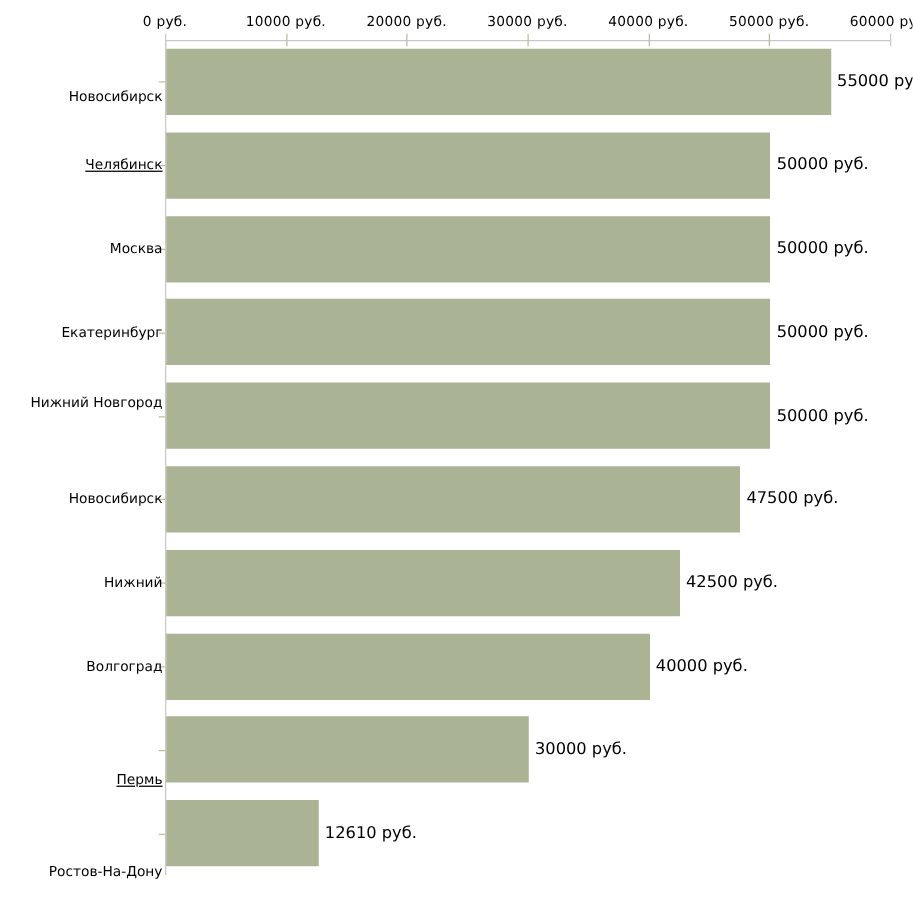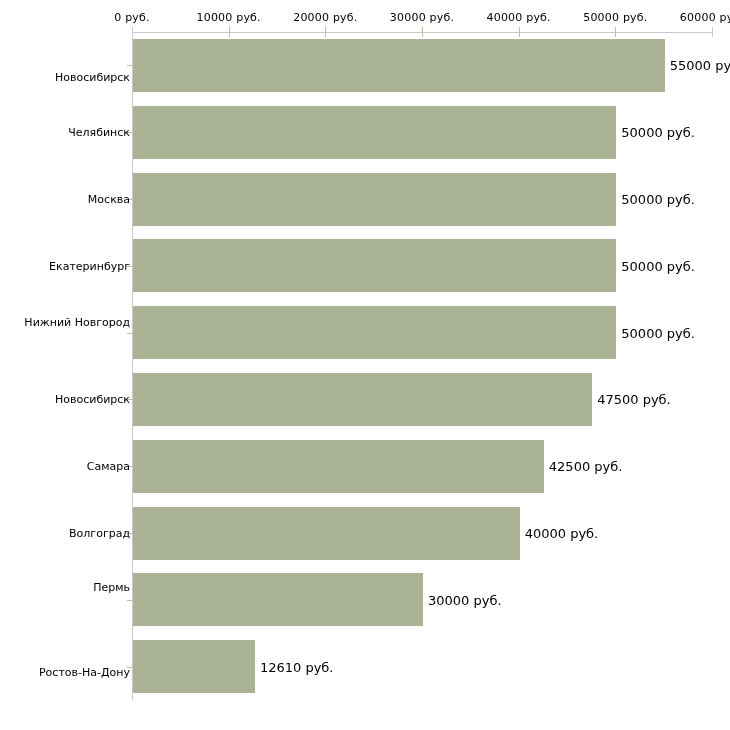--- a/index.html
+++ b/index.html
@@ -126,29 +126,29 @@
       <div class="y-tick" style="top: 266px;"></div>
       <div class="y-tick" style="top: 333px;"></div>
       <div class="y-tick" style="top: 399px;"></div>
       <div class="y-tick" style="top: 466px;"></div>
       <div class="y-tick" style="top: 533px;"></div>
       <div class="y-tick" style="top: 600px;"></div>
       <div class="y-tick" style="top: 667px;"></div>
     </div>
   <div id="y-tick-labels">
       <div class="y-tick-label" style="top: 77px;">Новосибирск</div>
-      <div class="y-tick-label" style="top: 132.2px;">Челябинск</div>
+      <div class="y-tick-label" style="top: 132.2px; text-decoration: underline;">Челябинск</div>
       <div class="y-tick-label" style="top: 199px;">Москва</div>
       <div class="y-tick-label" style="top: 265.8px;">Екатеринбург</div>
       <div class="y-tick-label" style="top: 322px;">Нижний Новгород</div>
       <div class="y-tick-label" style="top: 399.4px;">Новосибирск</div>
-      <div class="y-tick-label" style="top: 466.2px;">Самара</div>
+      <div class="y-tick-label" style="top: 466.2px;">Нижний</div>
       <div class="y-tick-label" style="top: 533px;">Волгоград</div>
-      <div class="y-tick-label" style="top: 587px;">Пермь</div>
-      <div class="y-tick-label" style="top: 672px;">Ростов-На-Дону</div>
+      <div class="y-tick-label" style="top: 624px; text-decoration: underline;">Пермь</div>
+      <div class="y-tick-label" style="top: 697px;">Ростов-На-Дону</div>
     </div>
 
   <div id="bars">
       <div class="bar" title="Новосибирск — 55000 руб." style="top: 38.9px; width: 531.667px; height: 53px; background: rgb(170, 179, 148);"></div>
       <div class="bar" title="Челябинск — 50000 руб." style="top: 105.7px; width: 483.333px; height: 53px; background: rgb(170, 179, 148);"></div>
       <div class="bar" title="Москва — 50000 руб." style="top: 172.5px; width: 483.333px; height: 53px; background: rgb(170, 179, 148);"></div>
       <div class="bar" title="Екатеринбург — 50000 руб." style="top: 239.3px; width: 483.333px; height: 53px; background: rgb(170, 179, 148);"></div>
       <div class="bar" title="Нижний Новгород — 50000 руб." style="top: 306.1px; width: 483.333px; height: 53px; background: rgb(170, 179, 148);"></div>
       <div class="bar" title="Красноярск — 47500 руб." style="top: 372.9px; width: 459.167px; height: 53px; background: rgb(170, 179, 148);"></div>
       <div class="bar" title="Самара — 42500 руб." style="top: 439.7px; width: 410.833px; height: 53px; background: rgb(170, 179, 148);"></div>

